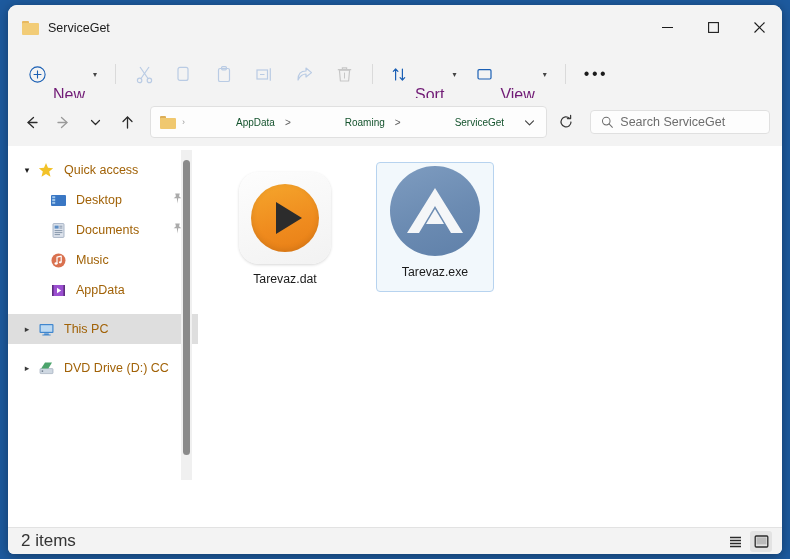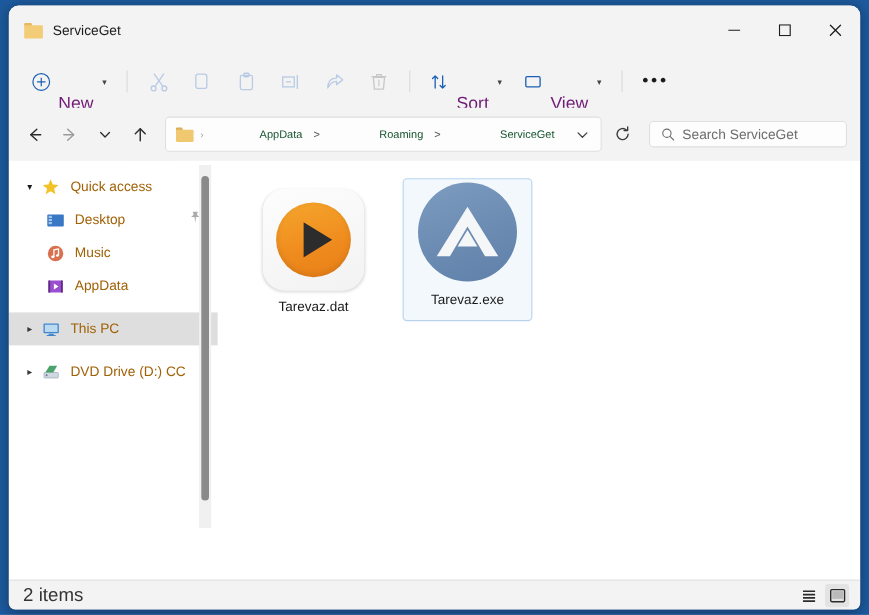--- a/index.html
+++ b/index.html
@@ -182,40 +182,40 @@
   }
   .nav-item.selected { background: #dedede; }
   .nav-exp {
     width: 18px; flex: none; font-size: 9px; color: #3a3a3a;
     display: flex; align-items: center; justify-content: center;
   }
   .nav-exp.open { color: #1b1b1b; }
   .nav-ico { width: 20px; height: 20px; flex: none; margin-right: 8px; display: flex; align-items: center; justify-content: center; }
   .nav-label { font-size: 12.5px; color: #a16207; white-space: nowrap; }
   .nav-pin { margin-left: auto; margin-right: 14px; opacity: 0.72; }
-  .nav-item.indent { padding-left: 32px; text-align: right; }
+  .nav-item.indent { padding-left: 40px; text-align: right; }
   .nav-gap { height: 9px; }
 
   #sb-scroll {
     position: absolute; right: 6px; top: 4px;
     width: 11px; height: 330px;
     background: #f0f0f0;
   }
   #sb-thumb {
     position: absolute; left: 2px; top: 10px;
     width: 7px; height: 295px;
     background: #8a8a8a; border-radius: 4px;
   }
 
   #content {
     flex: 1; position: relative;
     background: transparent;
     padding: 16px 0 0 28px;
   }
-  #filegrid { display: flex; gap: 22px; }
+  #filegrid { display: flex; gap: 32px; }
   .file-tile {
     width: 118px; padding: 8px 4px 6px;
     border-radius: 4px;
     display: flex; flex-direction: column; align-items: center;
     gap: 6px;
   }
   .file-tile.selected {
     background: rgba(205,226,245,0.25);
     border: 1px solid #b7d3ef;
     padding: 0 3px 5px;
@@ -471,20 +471,39 @@
         </span>
         <span class="nav-label">Desktop</span>
         <span class="nav-pin">
           <svg width="13" height="13" viewBox="0 0 13 13">
               <path d="M4.2 1.4 L8.8 1.4 L8 4.3 L10.3 6.3 L7.2 6.3 L6.5 11.6 L5.8 6.3 L2.7 6.3 L5 4.3 Z" fill="#8b8b8b"></path>
             </svg>
         </span>
       </div>
 
 
+      <div class="nav-item indent">
+        <span class="nav-ico">
+          <svg width="17" height="17" viewBox="0 0 17 17">
+            <rect x="3" y="1.6" width="11" height="13.8" rx="0.8" fill="#dde3ec" stroke="#98a6bb" stroke-width="0.8"></rect>
+            <rect x="4.6" y="3.6" width="4" height="3" fill="#5e8ec4"></rect>
+            <line x1="9.4" y1="4.2" x2="12.4" y2="4.2" stroke="#7d8da3" stroke-width="0.9"></line>
+            <line x1="9.4" y1="6" x2="12.4" y2="6" stroke="#7d8da3" stroke-width="0.9"></line>
+            <line x1="4.6" y1="8.6" x2="12.4" y2="8.6" stroke="#7d8da3" stroke-width="0.9"></line>
+            <line x1="4.6" y1="10.6" x2="12.4" y2="10.6" stroke="#7d8da3" stroke-width="0.9"></line>
+            <line x1="4.6" y1="12.6" x2="10" y2="12.6" stroke="#7d8da3" stroke-width="0.9"></line>
+          </svg>
+        </span>
+        <span class="nav-label">Documents</span>
+        <span class="nav-pin">
+          <svg width="13" height="13" viewBox="0 0 13 13">
+              <path d="M4.2 1.4 L8.8 1.4 L8 4.3 L10.3 6.3 L7.2 6.3 L6.5 11.6 L5.8 6.3 L2.7 6.3 L5 4.3 Z" fill="#8b8b8b"></path>
+            </svg>
+        </span>
+      </div>
 
 
       <div class="nav-item indent">
         <span class="nav-ico">
           <svg width="17" height="17" viewBox="0 0 17 17">
             <circle cx="8.5" cy="8.5" r="7" fill="#d9714f"></circle>
             <path d="M7 11.4 L7 5.2 L11.2 4.2 L11.2 10" fill="none" stroke="#ffffff" stroke-width="1.2" stroke-linecap="round" stroke-linejoin="round"></path>
             <ellipse cx="6" cy="11.5" rx="1.5" ry="1.2" fill="#ffffff"></ellipse>
             <ellipse cx="10.2" cy="10.3" rx="1.3" ry="1.1" fill="#ffffff"></ellipse>
           </svg>

